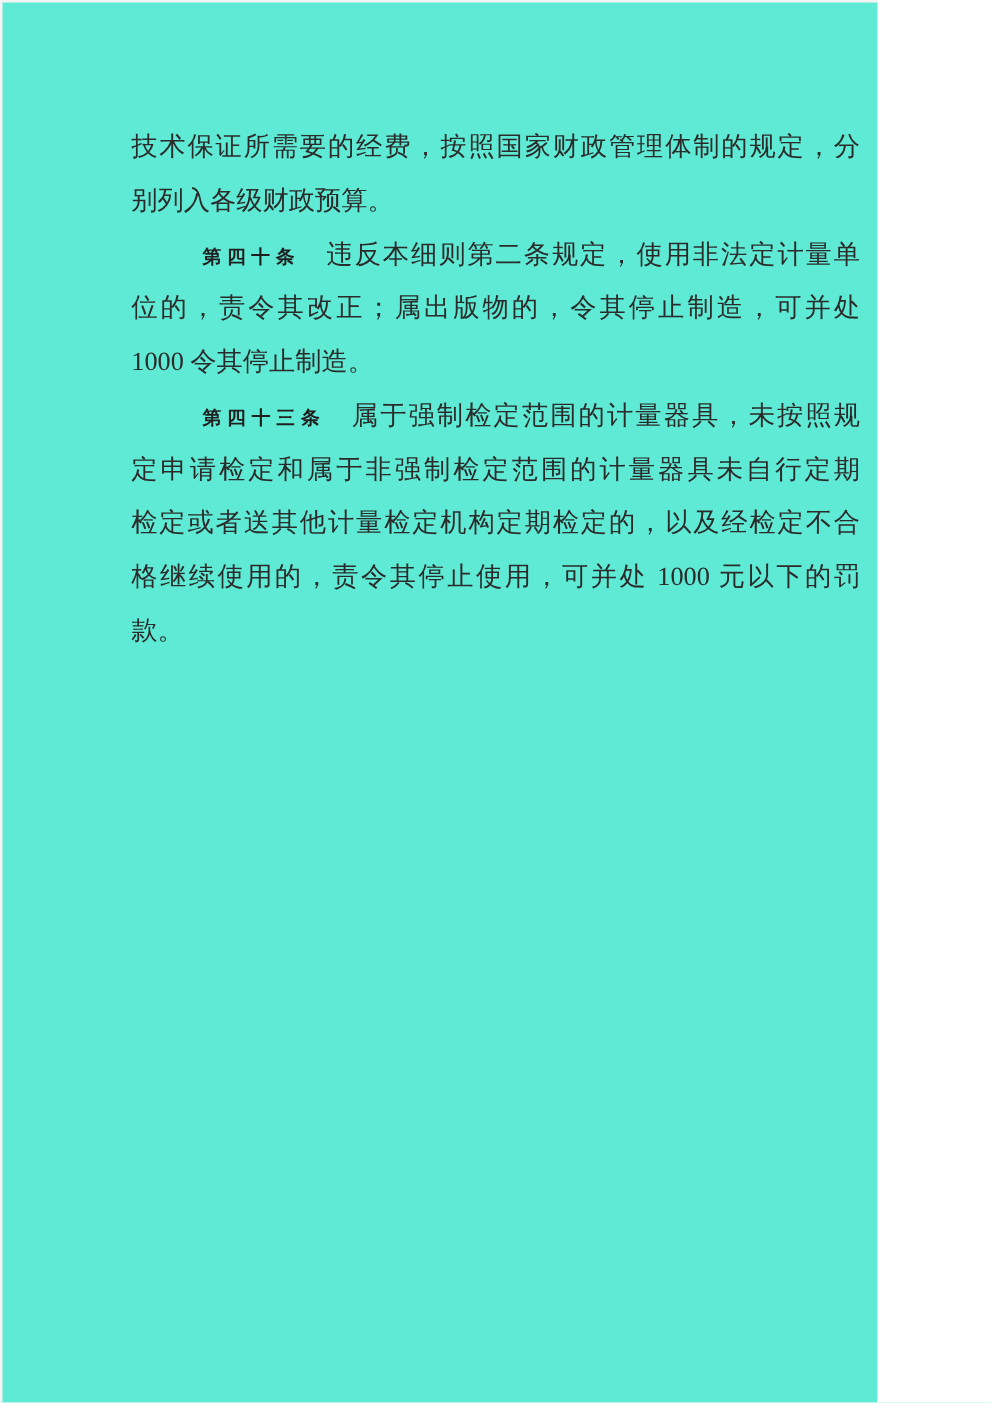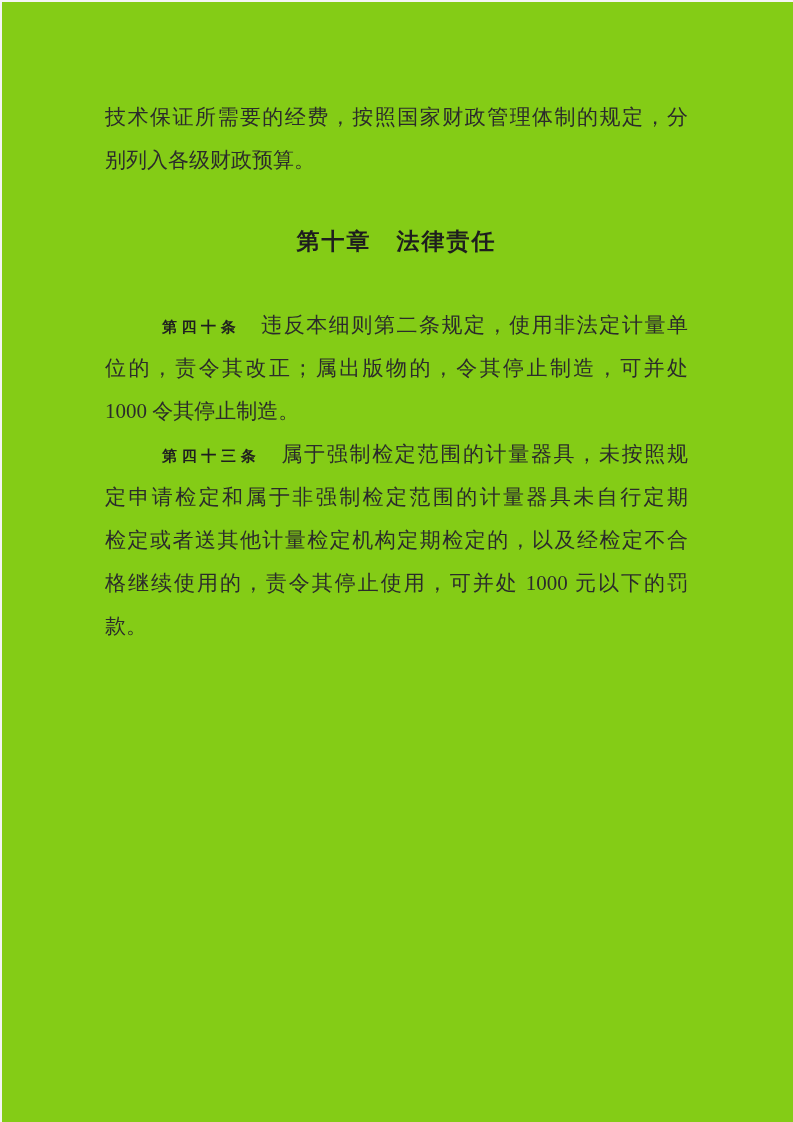--- a/index.html
+++ b/index.html
@@ -2,23 +2,23 @@
 <html><head>
 <meta charset="utf-8">
 <style>
   html, body {
     margin: 0;
     padding: 0;
     background: #ffffff;
   }
   .page {
     position: relative;
-    width: 793px;
+    width: 702px;
     height: 1122px;
-    background: #84cc16;
+    background: #5eead4;
     overflow: hidden;
     box-shadow: inset 2px 2px 0 #f4f4f4;
     font-family: "Liberation Serif", "DejaVu Serif", serif;
   }
   .content {
     position: absolute;
     left: 105px;
     top: 96px;
     width: 583px;
   }
@@ -65,21 +65,20 @@
 <body>
 
 <div class="page">
   <div class="content">
 
     <div id="leading-para">
         <div class="line">技术保证所需要的经费，按照国家财政管理体制的规定，分</div>
         <div class="line last">别列入各级财政预算。</div>
       </div>
 
-    <div class="chapter-heading">第十章　法律责任</div>
 
     <div id="articles">
         <div>
           <div class="line indent"><span class="article-label">第四十条</span><span>违反本细则第二条规定，使用非法定计量单</span></div>
           <div class="line">位的，责令其改正；属出版物的，令其停止制造，可并处</div>
           <div class="line last">1000 令其停止制造。</div>
         </div>
         <div>
         </div>
         <div>

